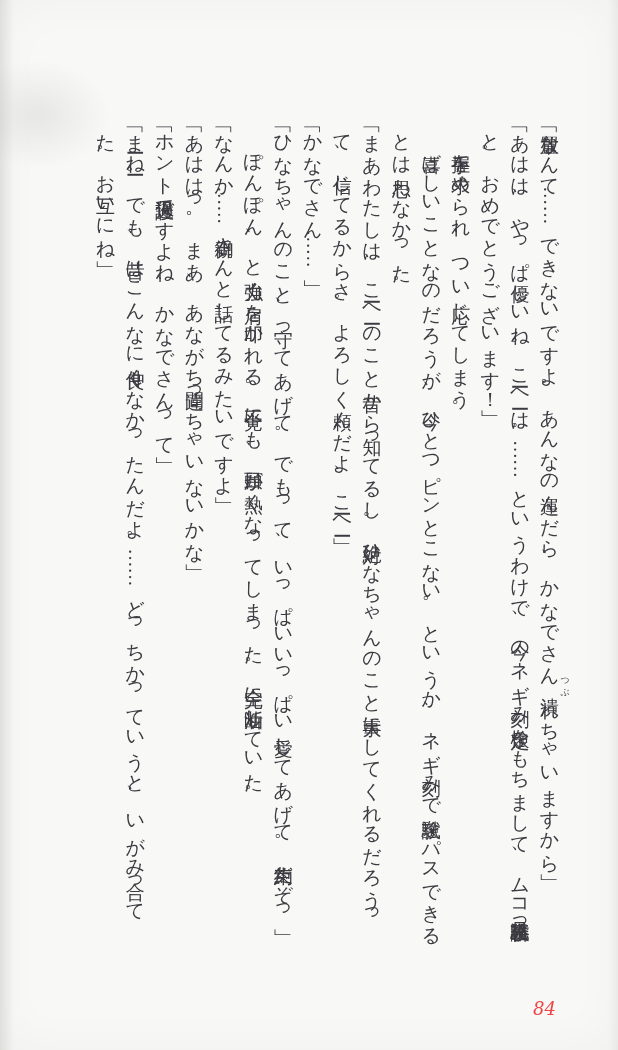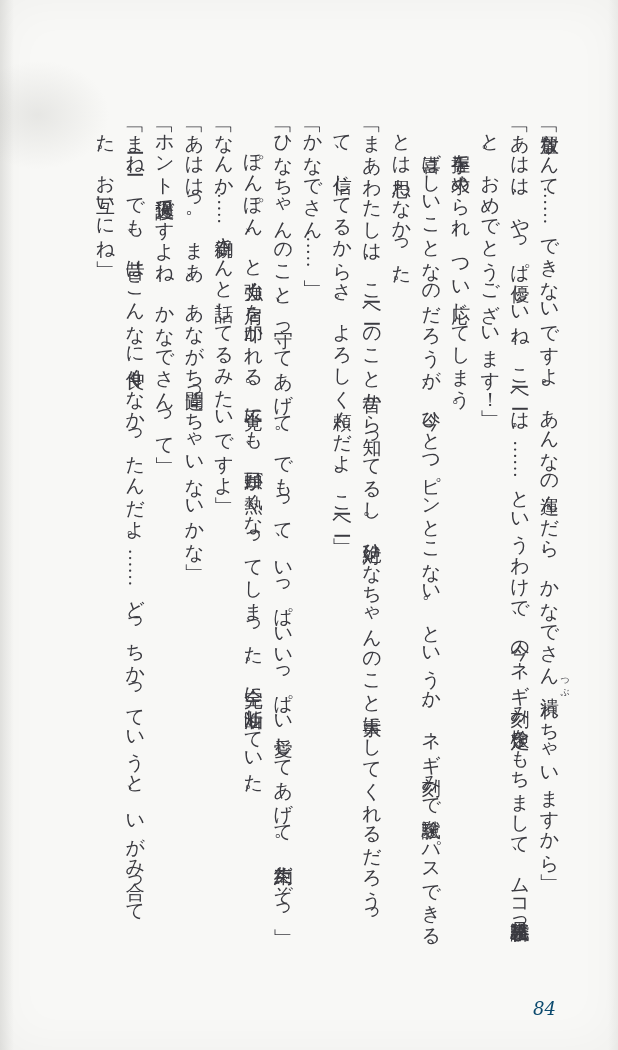--- a/index.html
+++ b/index.html
@@ -68,21 +68,21 @@
     color: #4a4a50;
     font-family: "Liberation Serif", "DejaVu Serif", serif;
   }
   .page-number {
     position: absolute;
     top: 998px;
     right: 62px;
     font-family: "DejaVu Serif", "Liberation Serif", serif;
     font-style: italic;
     font-size: 18px;
-    color: #0c4a6e;
+    color: #ef4444;
   }
 </style>
 </head>
 <body>
 
 <div class="page">
   <div class="smudge-topleft"></div>
   <div class="edge-left"></div>
   <div class="edge-right"></div>
 

